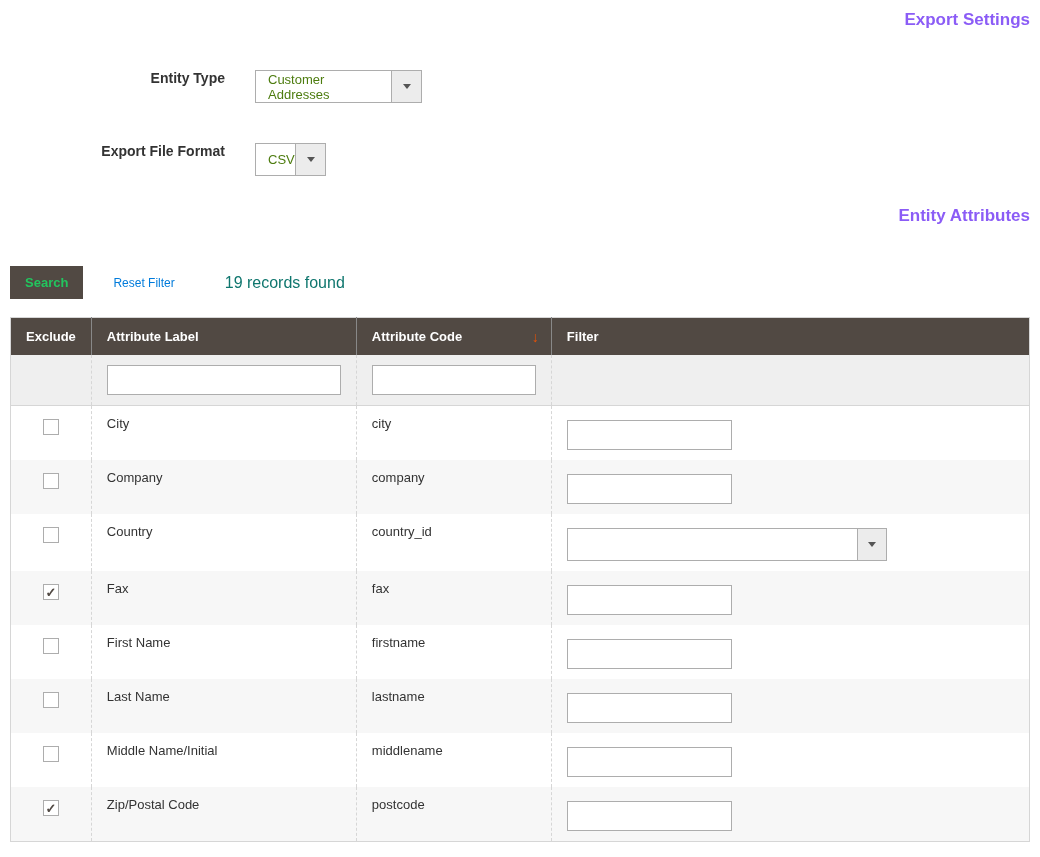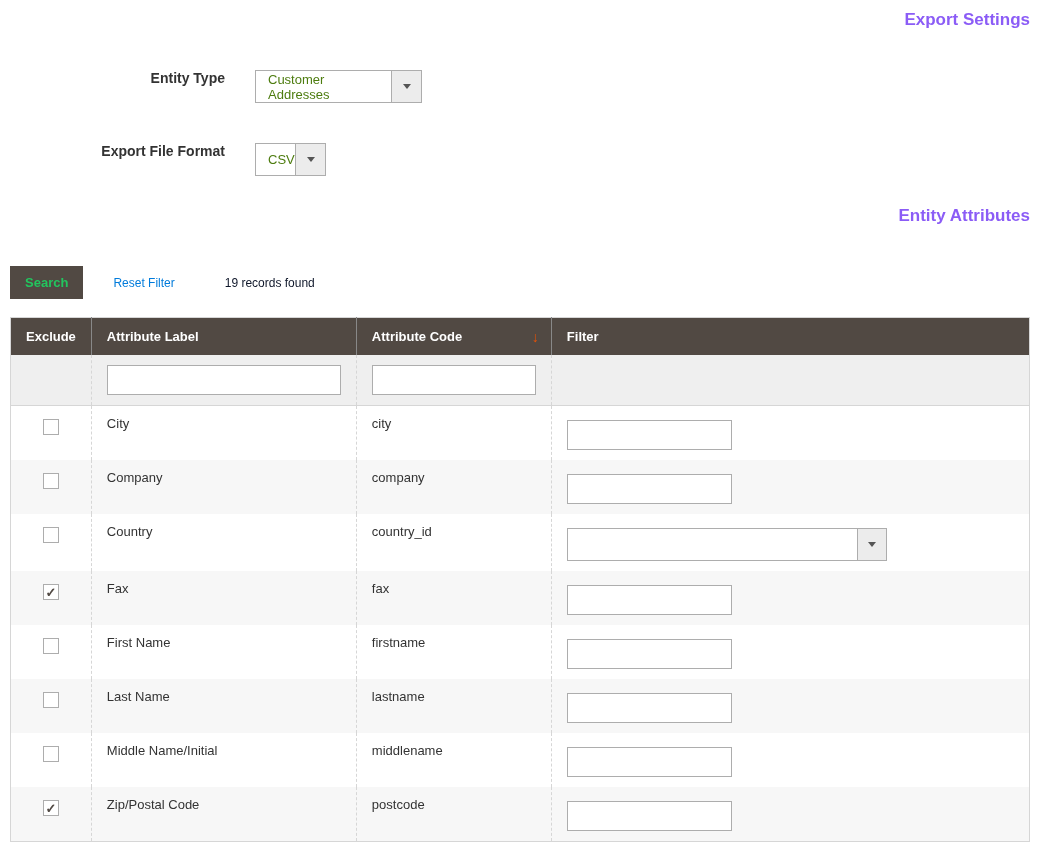--- a/index.html
+++ b/index.html
@@ -76,22 +76,22 @@
       font-size: 13px;
       font-weight: 600;
       cursor: pointer;
     }
     .reset-filter {
       color: #007bdb;
       font-size: 12px;
       cursor: pointer;
     }
     .records-found {
-      color: #0f172a;
-      font-size: 12px;
+      color: #0f766e;
+      font-size: 16px;
       margin-left: 20px;
     }
     table.data-grid {
       width: 100%;
       border-collapse: collapse;
       border: 1px solid #d6d6d6;
     }
     .data-grid thead th {
       background: #514943;
       color: #fff;

